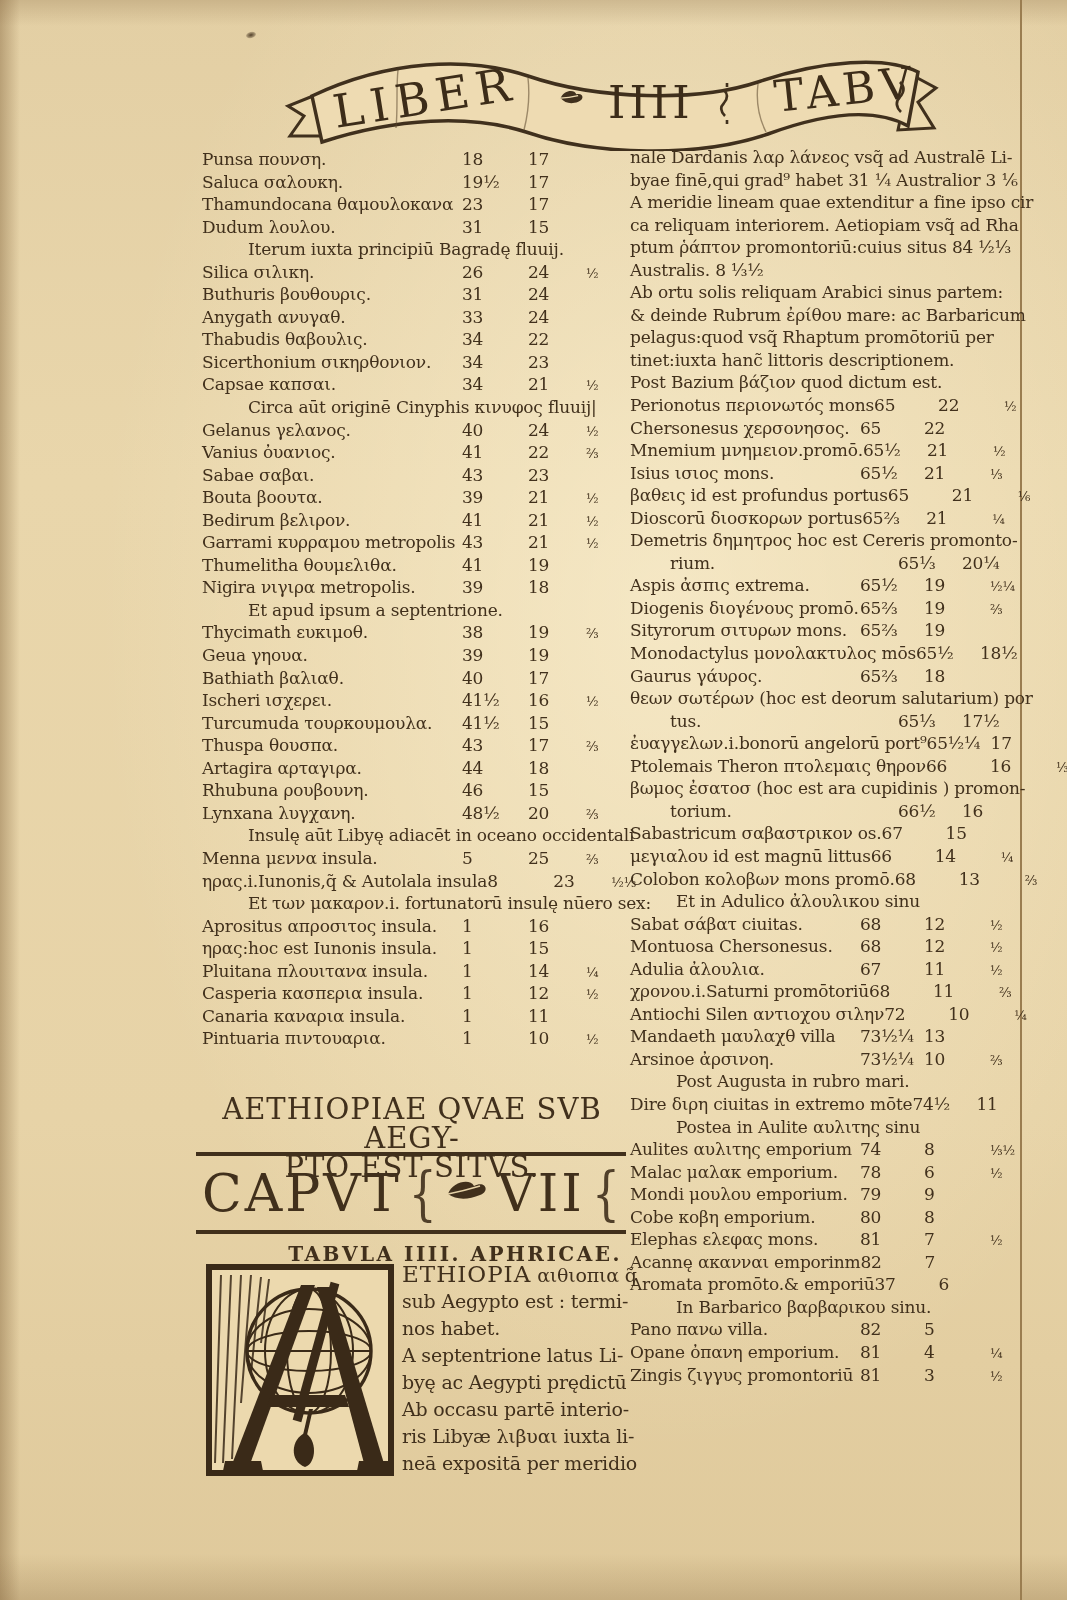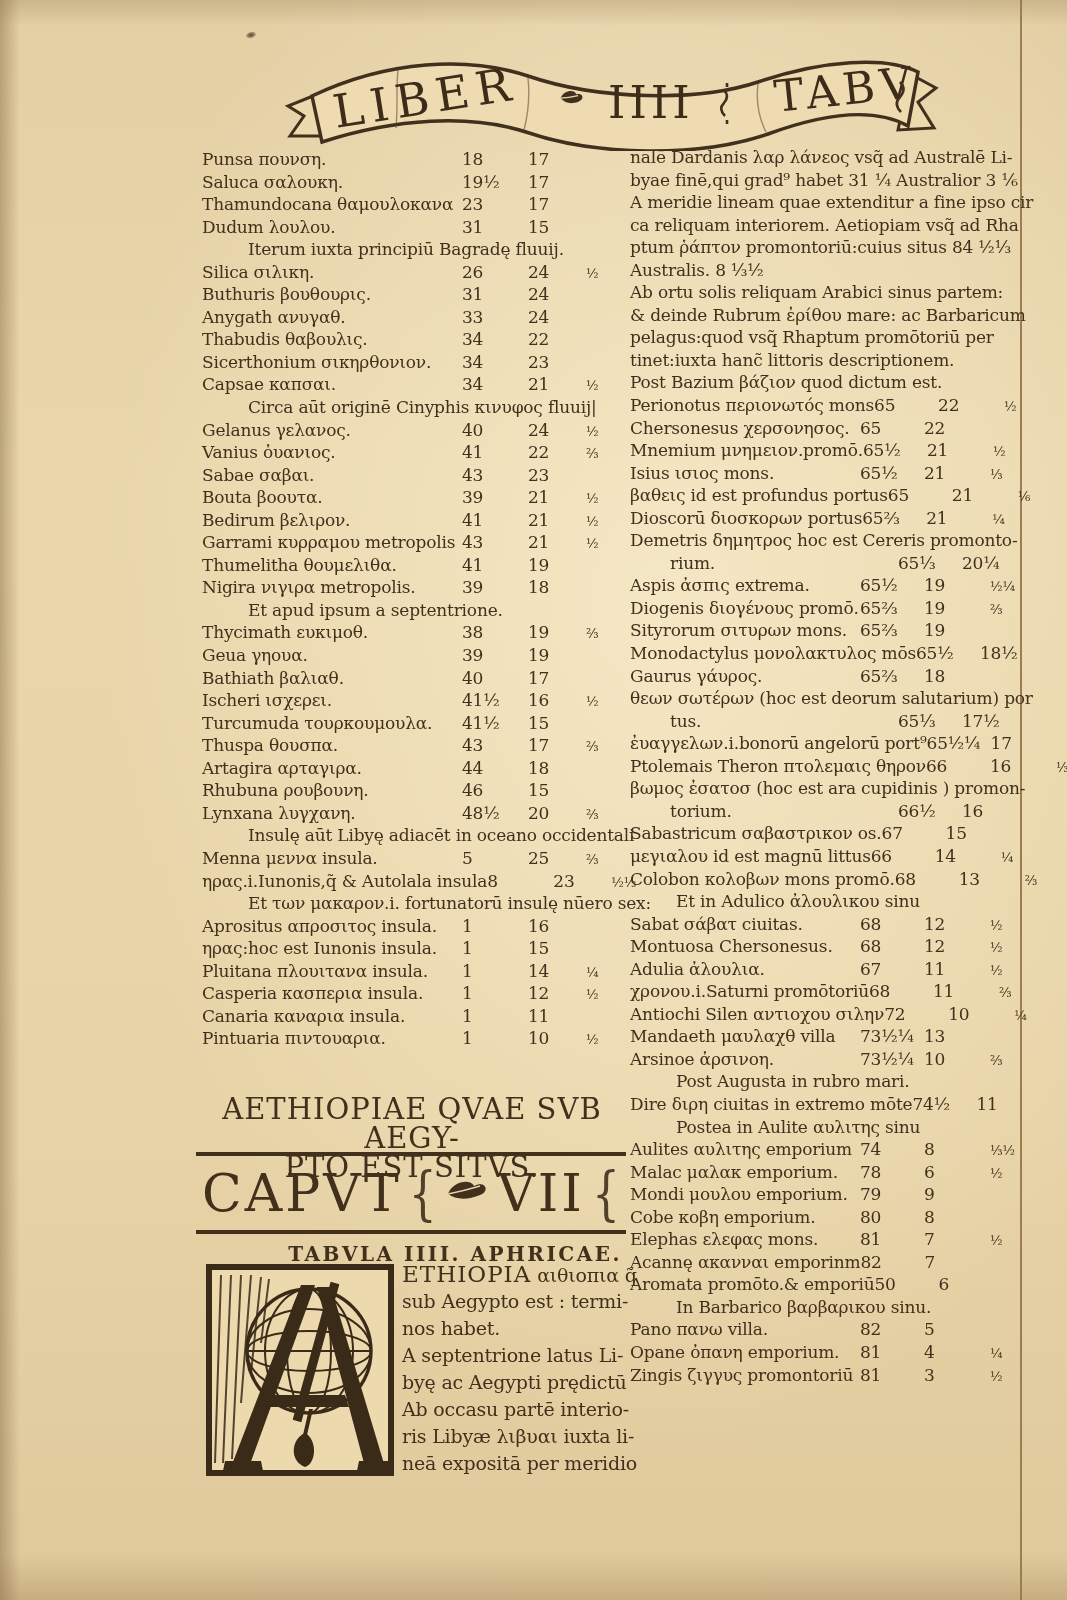--- a/index.html
+++ b/index.html
@@ -530,21 +530,21 @@
           <span class="fr">½</span>
         </div>
         <div class="row entry">
           <span class="name">Acannę ακανναι emporinm</span>
           <span class="n1">82</span>
           <span class="n2">7</span>
           <span class="fr"></span>
         </div>
         <div class="row entry">
           <span class="name">Aromata promōto.&amp; emporiū</span>
-          <span class="n1">50</span>
+          <span class="n1">37</span>
           <span class="n2">6</span>
           <span class="fr"></span>
         </div>
         <div class="row subhead">In Barbarico βαρβαρικου sinu.</div>
         <div class="row entry">
           <span class="name">Pano πανω villa.</span>
           <span class="n1">82</span>
           <span class="n2">5</span>
           <span class="fr"></span>
         </div>

